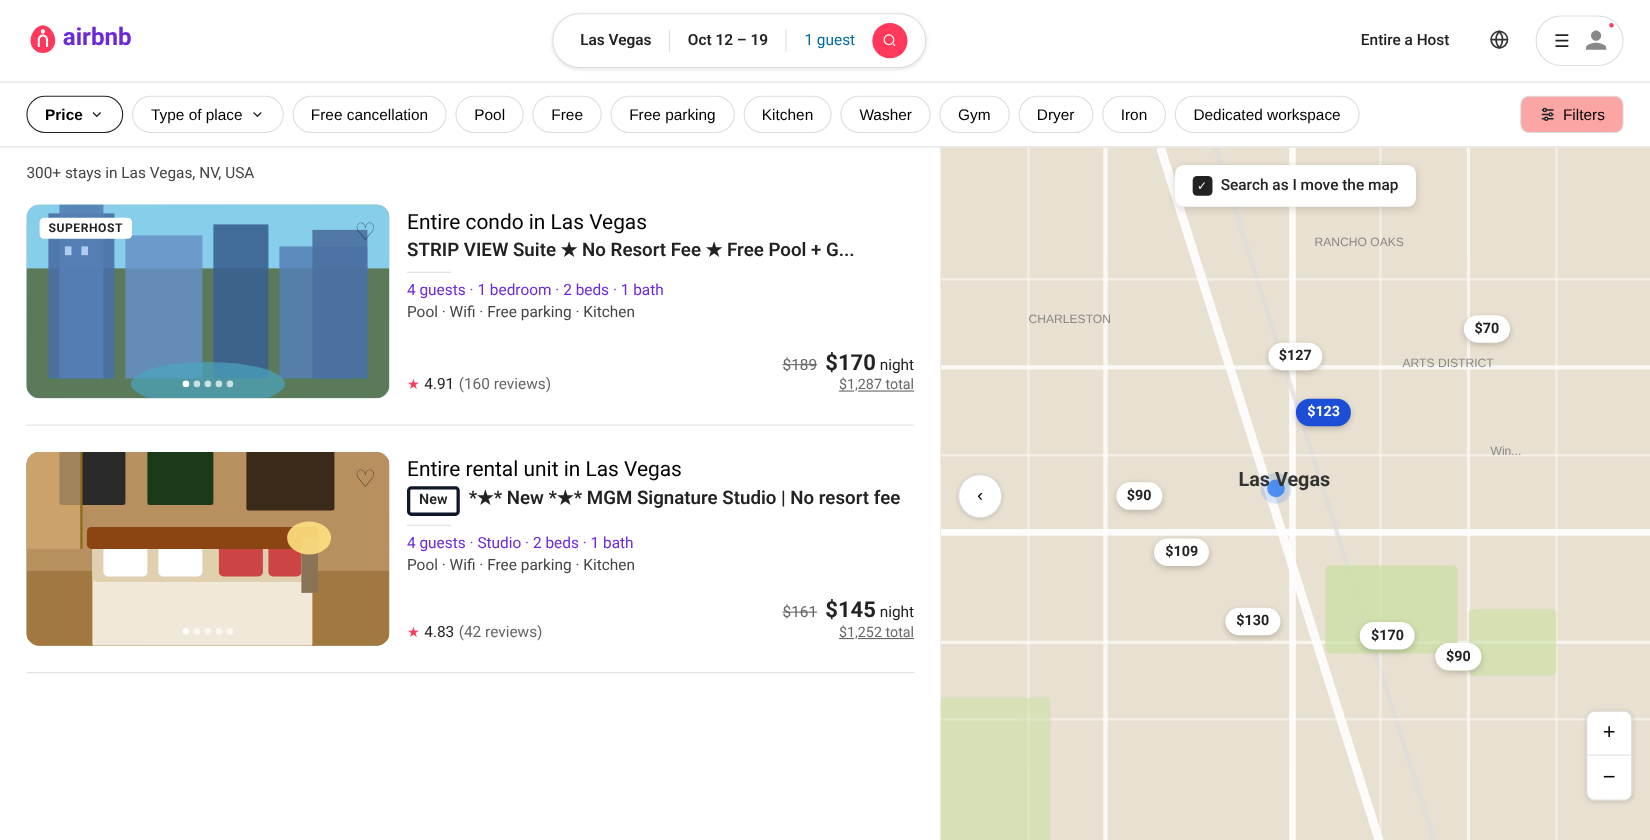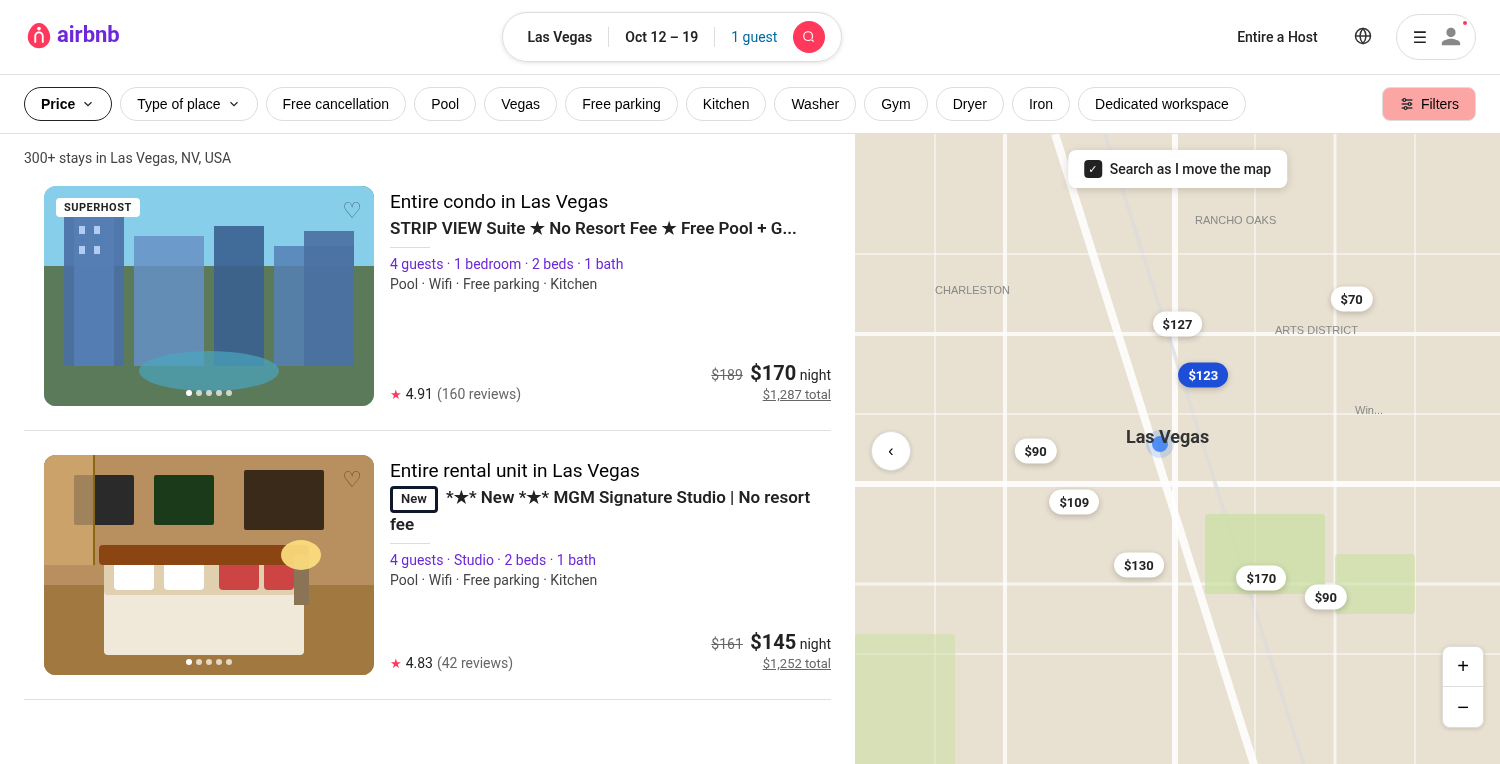--- a/index.html
+++ b/index.html
@@ -88,24 +88,23 @@
     .results-count { font-size: 14px; margin-bottom: 20px; color: #444; }
 
     
     .listing-card {
       display: flex; gap: 16px;
       margin-bottom: 24px; padding-bottom: 24px;
       border-bottom: 1px solid #e0e0e0;
       cursor: pointer;
     }
     .listing-image {
-      width: 330px; min-width: 330px; height: 220px;
+      width: 330px; min-width: 330px; height: 176px;
       border-radius: 12px; overflow: hidden; position: relative;
       background: #f0f0f0;
-      margin-left: 20px;
     }
     .superhost-badge {
       position: absolute; top: 12px; left: 12px;
       background: white; border-radius: 4px; padding: 3px 8px;
       font-size: 11px; font-weight: 700; letter-spacing: 0.5px;
     }
     .image-dots {
       position: absolute; bottom: 10px; left: 50%; transform: translateX(-50%);
       display: flex; gap: 4px;
     }
@@ -269,21 +268,21 @@
         <polyline points="6 9 12 15 18 9"></polyline>
       </svg>
   </button>
   <button class="filter-btn">
     <span>Free cancellation</span>
   </button>
   <button class="filter-btn">
     <span>Pool</span>
   </button>
   <button class="filter-btn">
-    <span>Vegas</span>
+    <span>Free</span>
   </button>
   <button class="filter-btn">
     <span>Free parking</span>
   </button>
   <button class="filter-btn">
     <span>Kitchen</span>
   </button>
   <button class="filter-btn">
     <span>Washer</span>
   </button>

